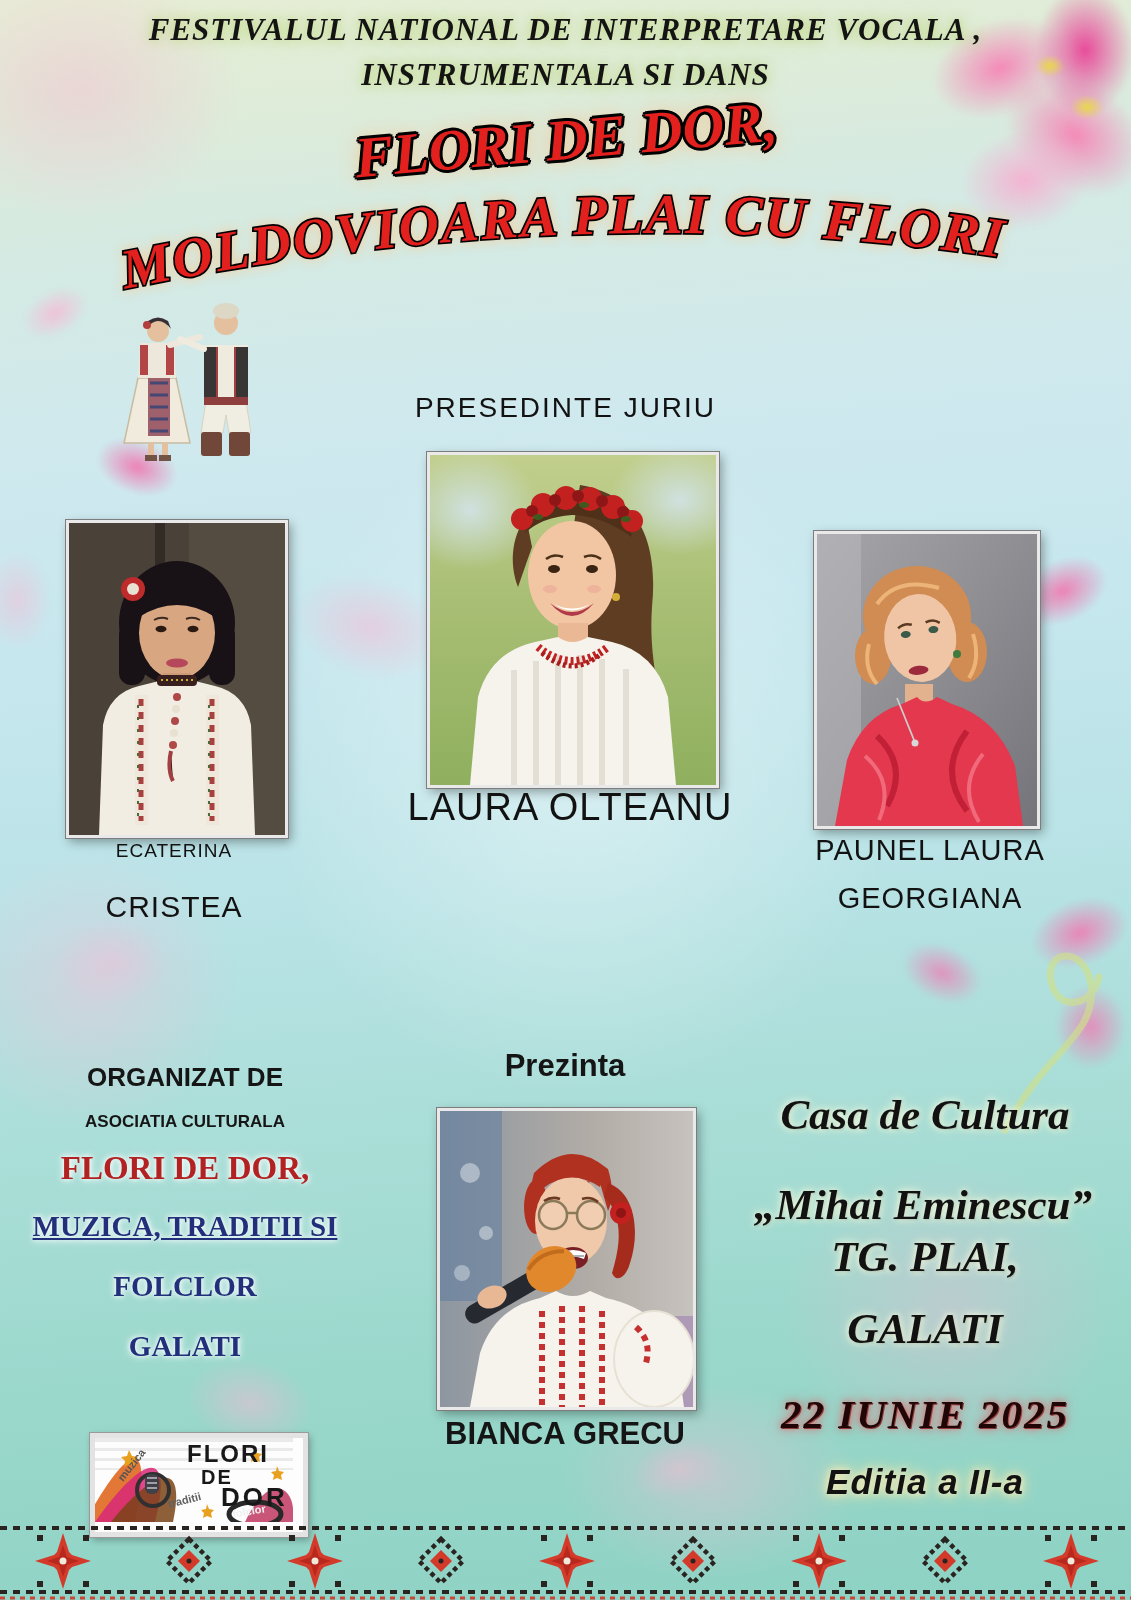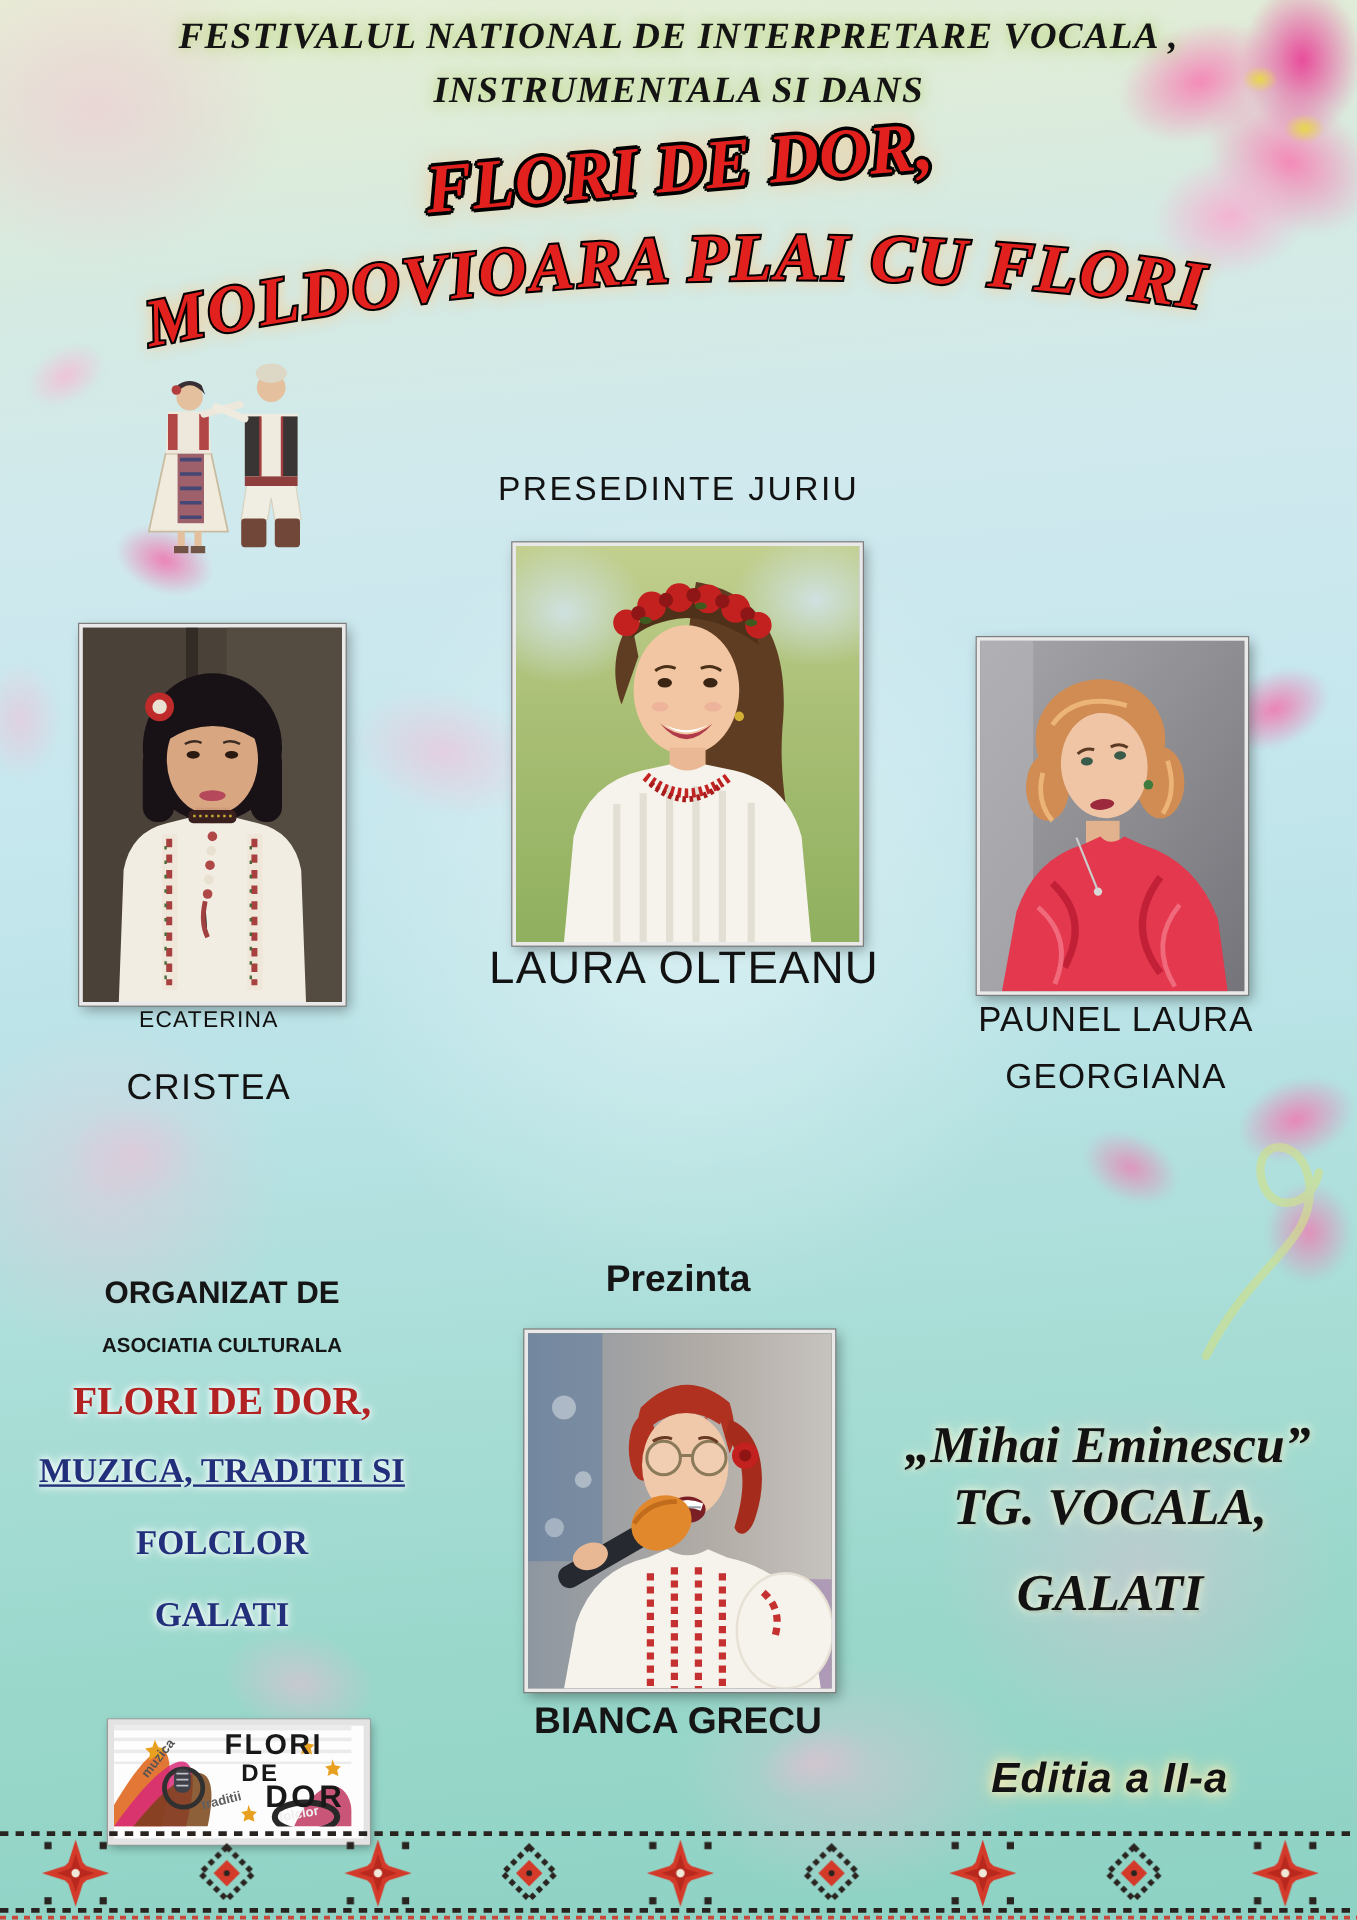--- a/index.html
+++ b/index.html
@@ -294,23 +294,25 @@
       <path d="M30,296 L40,242 Q55,197 100,187 L116,180 Q133,190 150,180 L166,187 Q226,200 238,252 L244,296 Z" fill="#f6f3ec"></path>
       <ellipse cx="214" cy="248" rx="40" ry="48" fill="#f6f3ec" stroke="#e6e1d4" stroke-width="2"></ellipse>
       <g stroke="#c53030" stroke-width="6" stroke-dasharray="6 5">
         <path d="M102,200 V296 M122,195 V296 M142,195 V296 M162,200 V296"></path>
         <path d="M196,216 q16,14 10,36" fill="none"></path>
       </g>
     </svg>
   </div>
   <div class="abs sansblk ctr" style="left:400px;top:1416px;width:330px;font-size:31px;">BIANCA GRECU</div>
 
+  <div class="abs venue ctr" style="left:725px;top:1090px;width:400px;font-size:43px;">Casa de Cultura</div>
   <div class="abs venue ctr" style="left:715px;top:1160px;width:416px;font-size:43px;margin-top:20px;">„Mihai Eminescu”</div>
-  <div class="abs venue ctr" style="left:725px;top:1232px;width:400px;font-size:43px;">TG. VOCALA,</div>
+  <div class="abs venue ctr" style="left:725px;top:1232px;width:400px;font-size:43px;">TG. PLAI,</div>
   <div class="abs venue ctr" style="left:725px;top:1304px;width:400px;font-size:43px;">GALATI</div>
+  <div class="abs date ctr" style="left:725px;top:1390px;width:400px;font-size:41px;">22 IUNIE 2025</div>
   <div class="abs edition ctr" style="left:745px;top:1462px;width:360px;font-size:35px;">Editia a II-a</div>
 
   <div class="logo-frame">
     <svg width="198" height="84" viewBox="0 0 198 84">
       <rect width="198" height="84" fill="#fdfdfd"></rect>
       <g opacity=".18" fill="#999">
         <rect x="0" y="0" width="198" height="4"></rect>
           <rect x="0" y="10" width="198" height="3"></rect>
         <rect x="0" y="20" width="198" height="3"></rect>
           <rect x="0" y="30" width="198" height="2"></rect>

